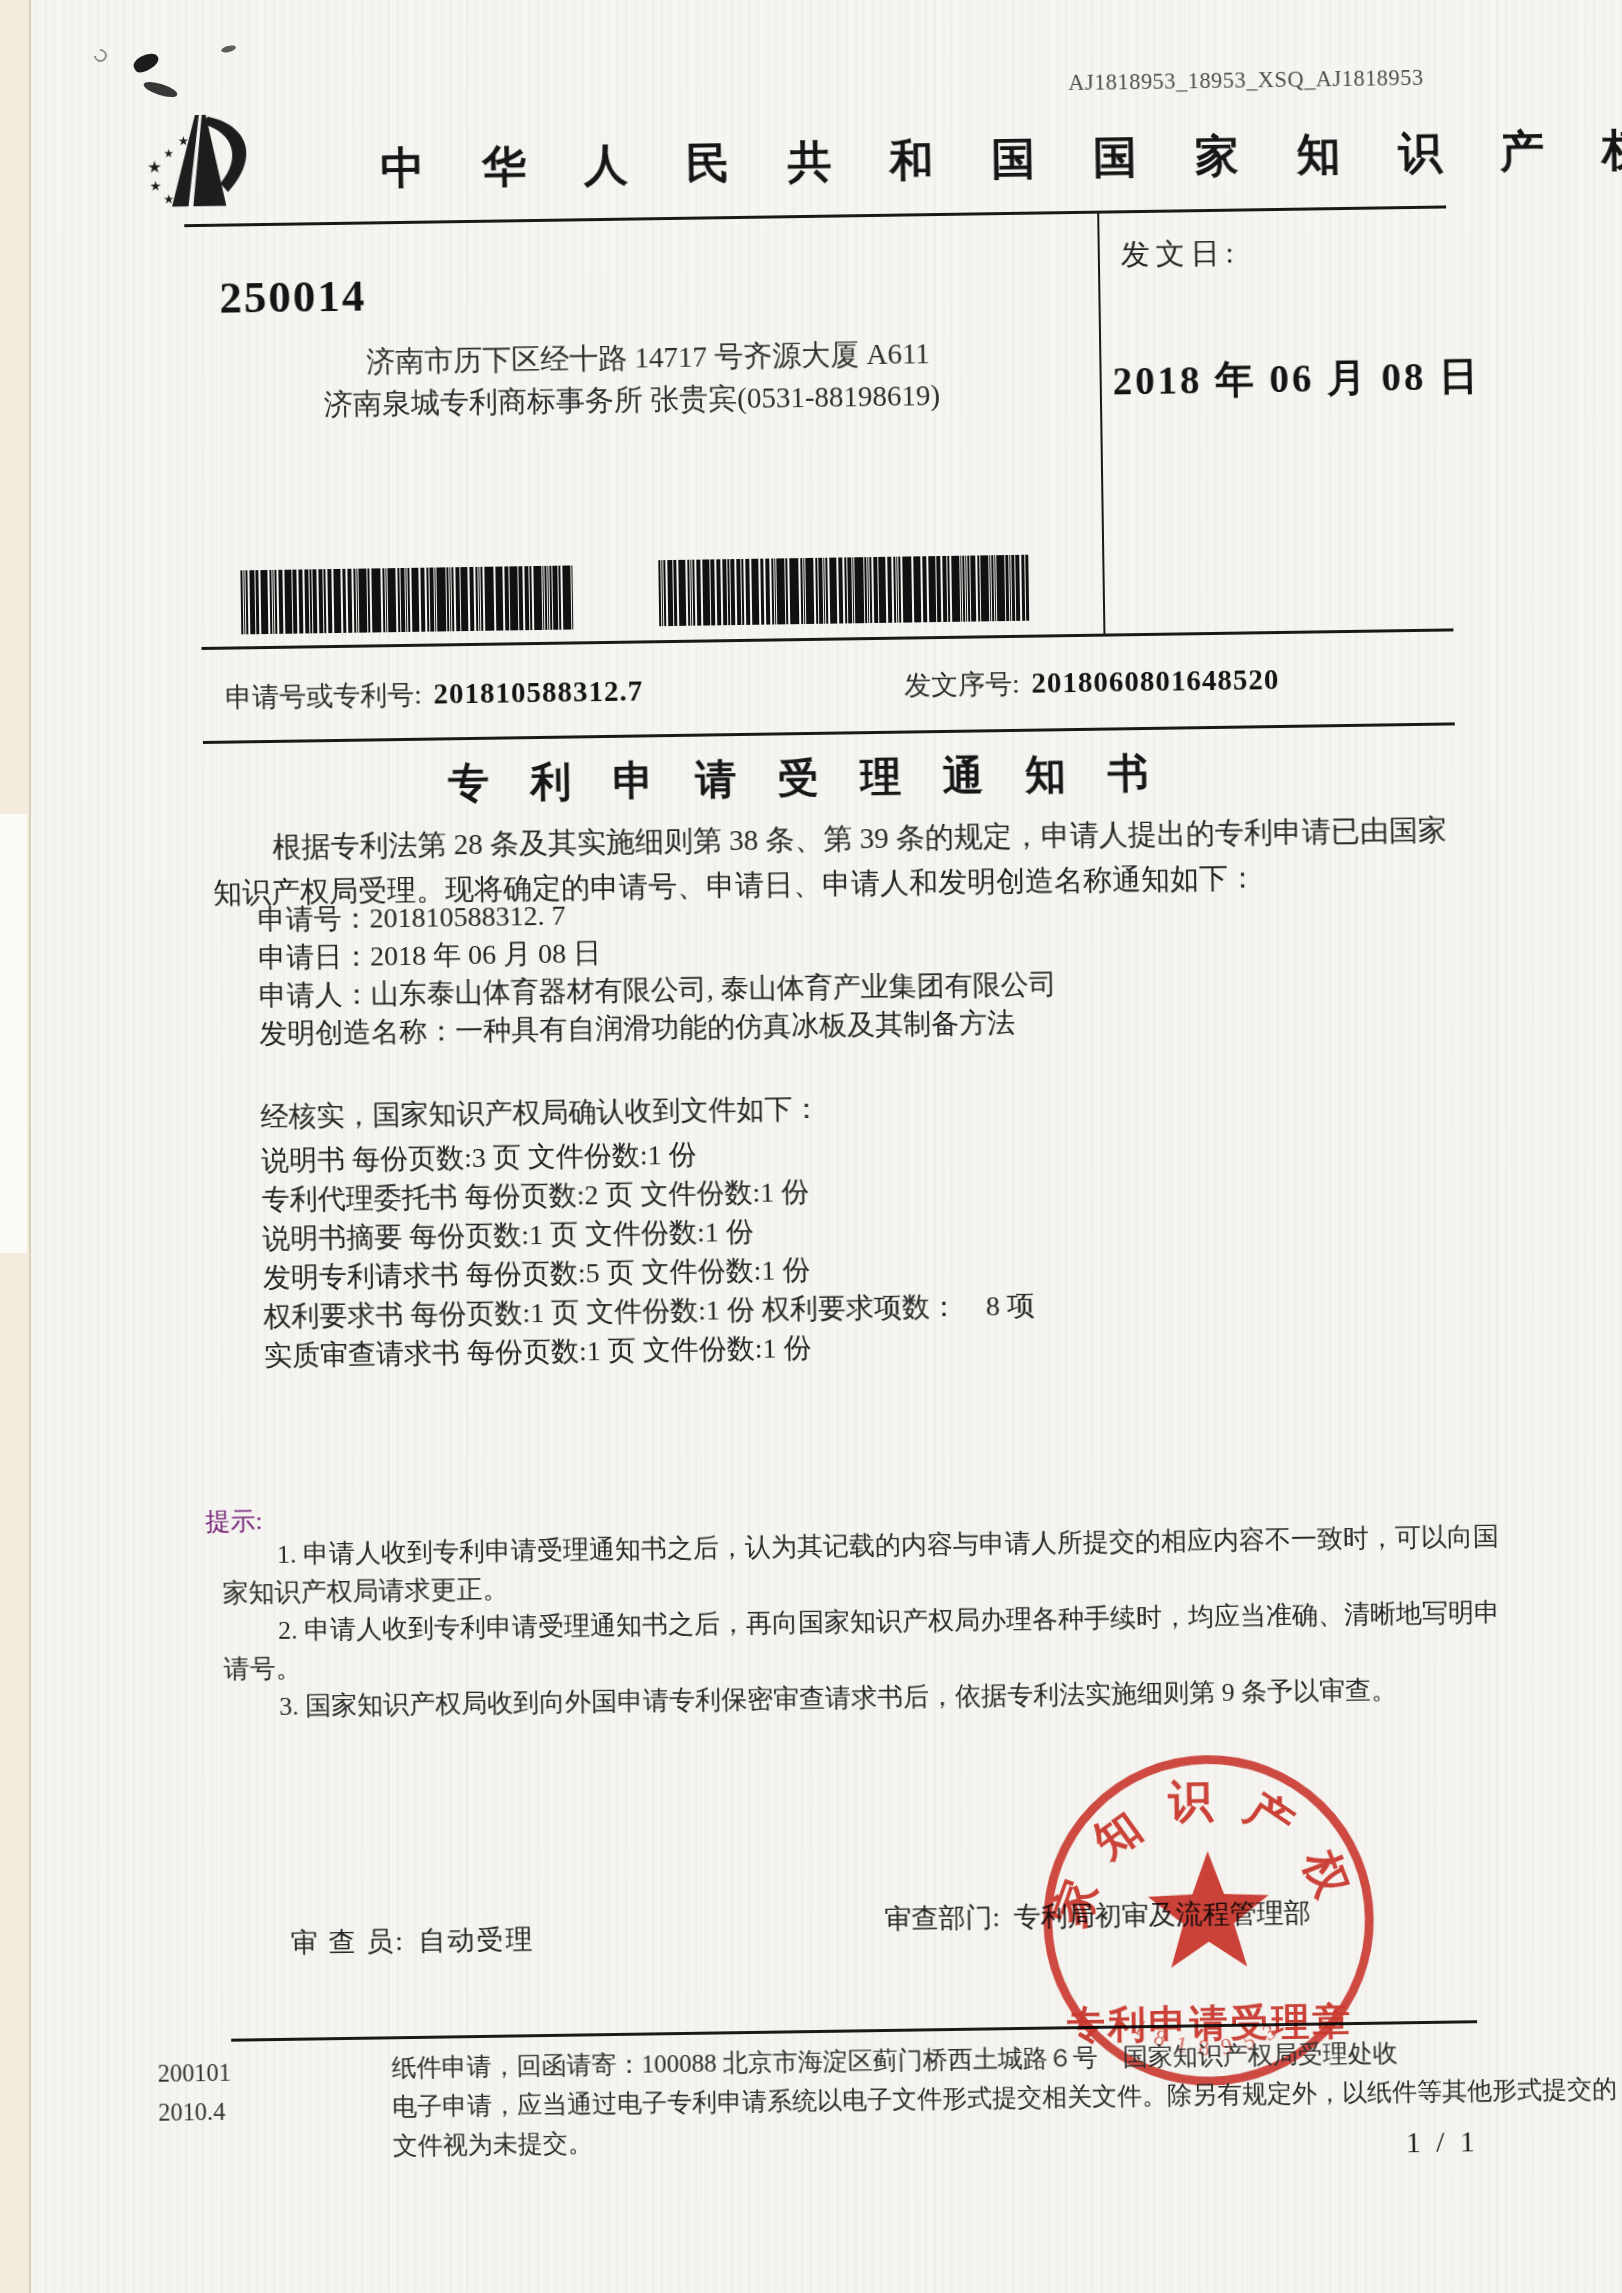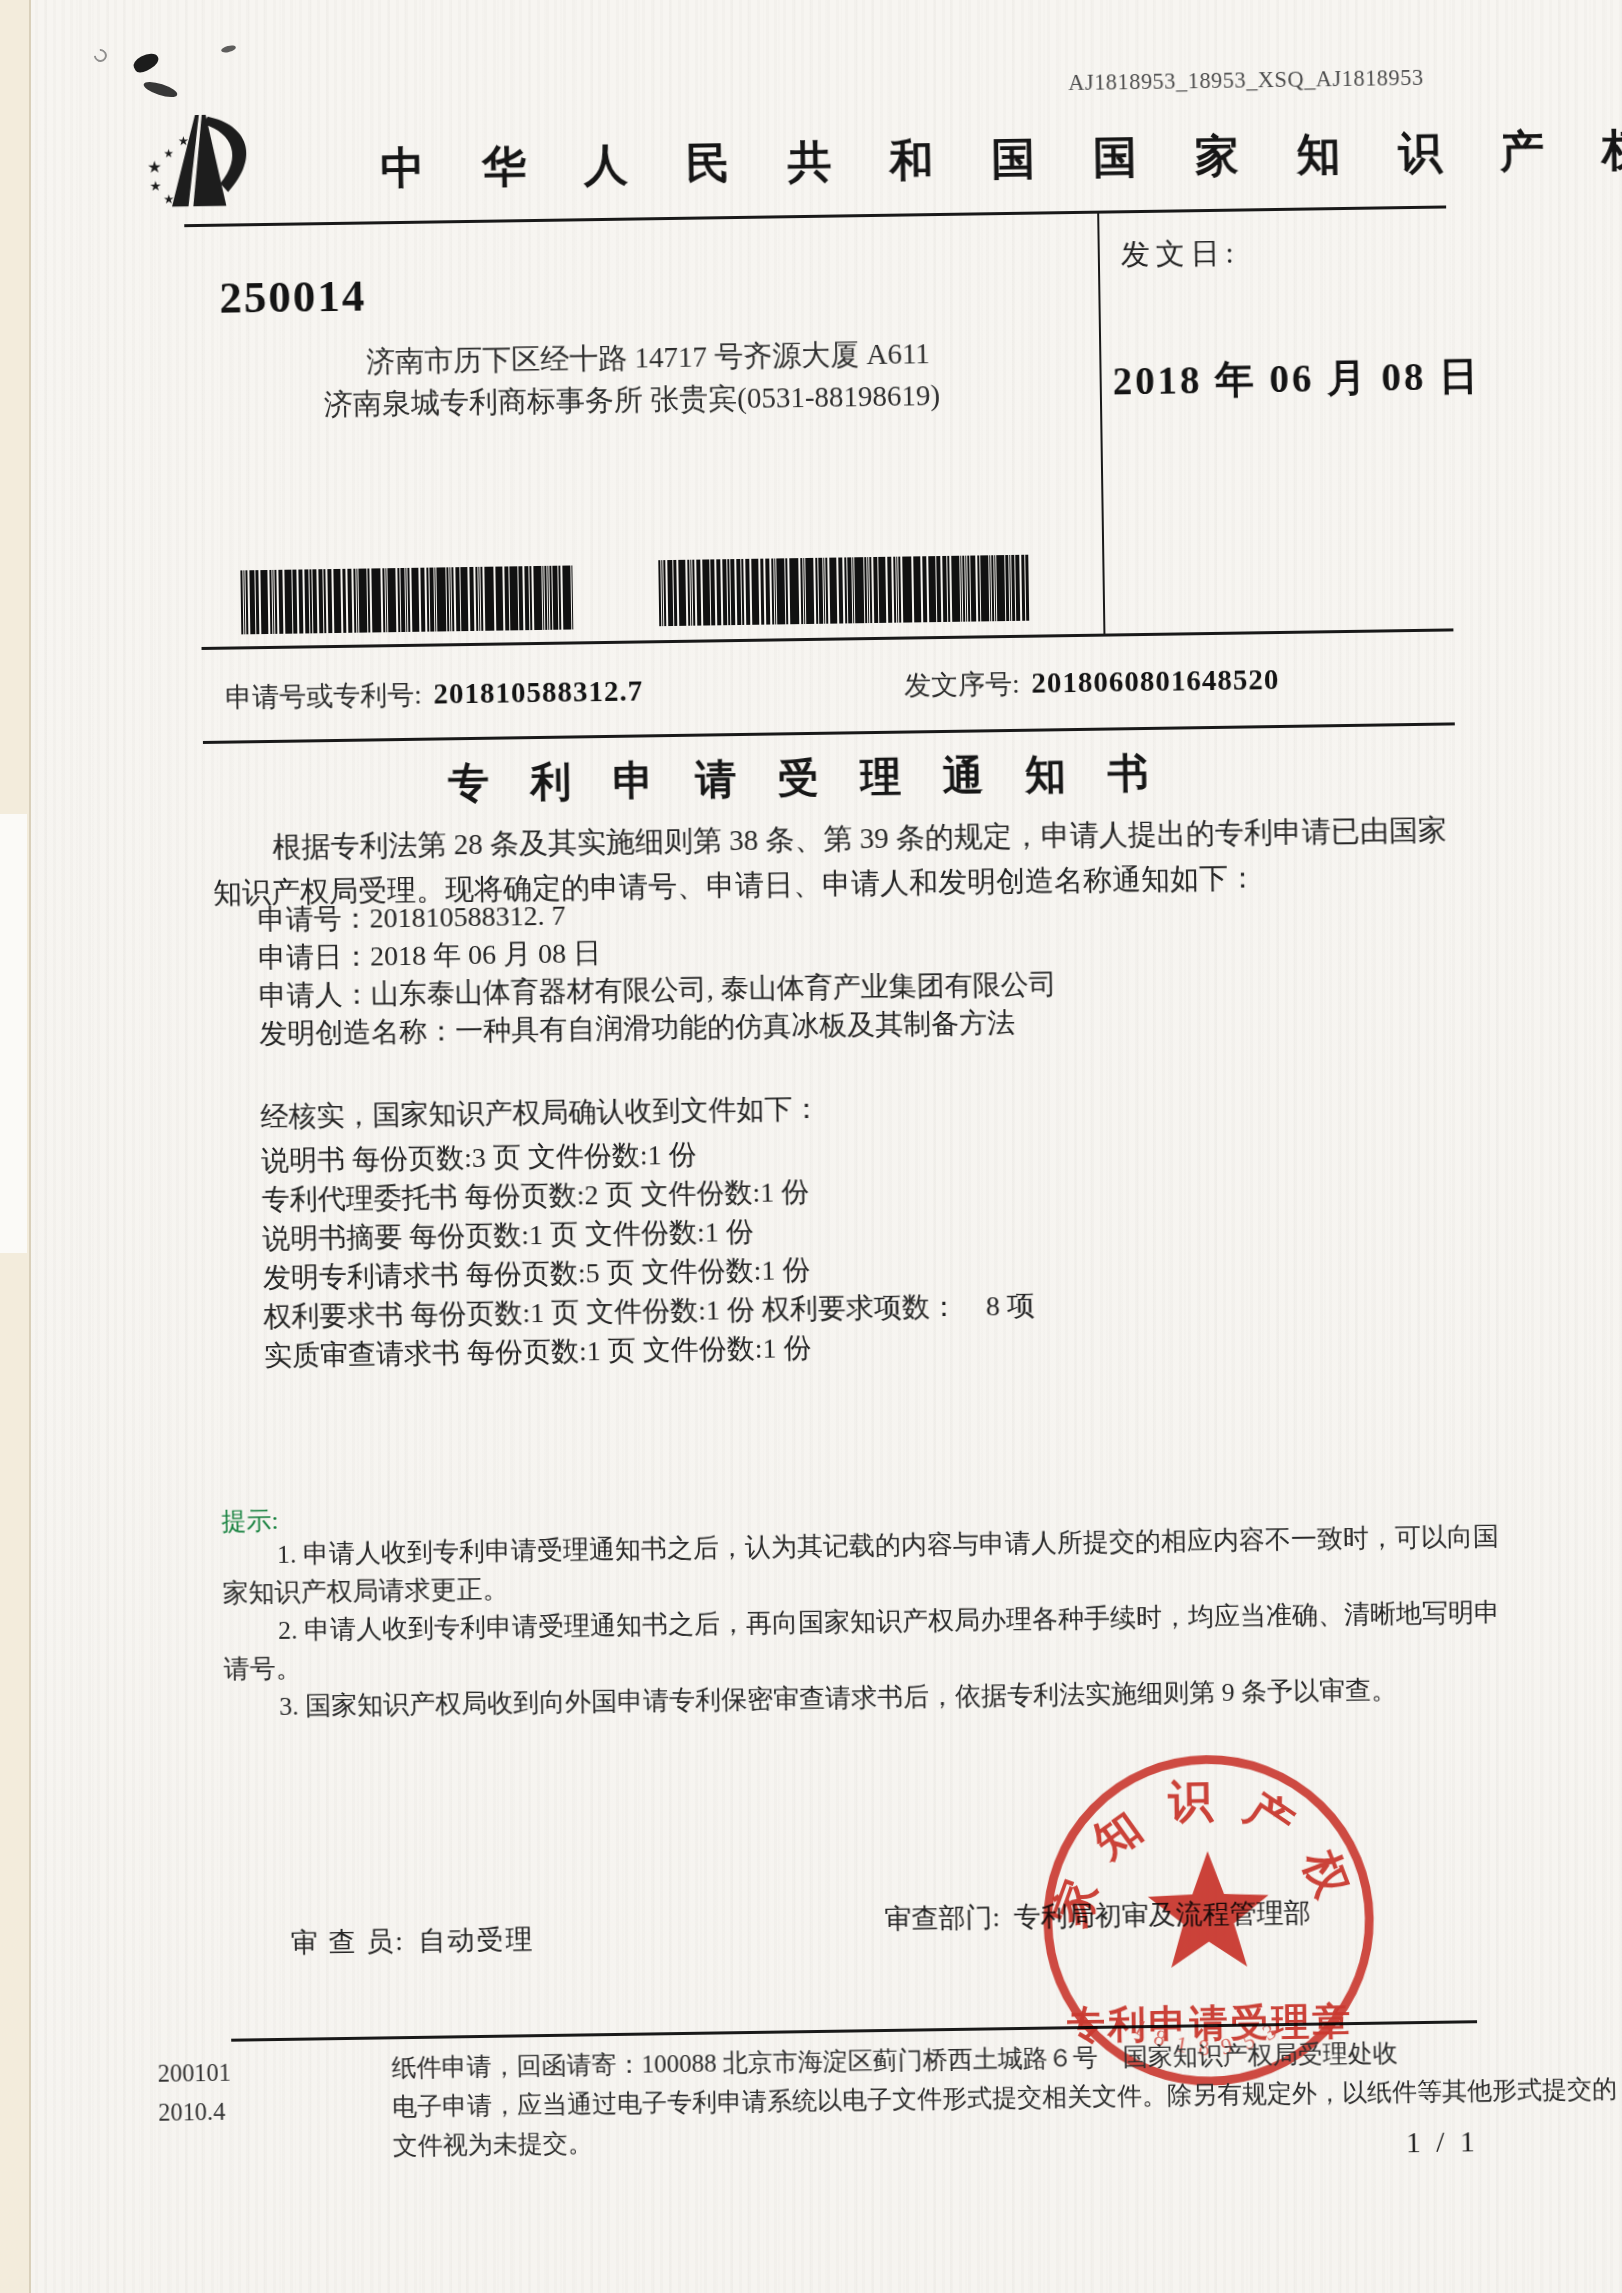--- a/index.html
+++ b/index.html
@@ -55,21 +55,21 @@
   .ref-val{font-weight:700;font-size:29px;color:#131313;margin-left:11.7px;letter-spacing:1px;}
 
   .notice-title{left:0;top:751px;width:1623px;text-align:center;font-size:41px;font-weight:700;letter-spacing:15.6px;color:#171717;}
   .intro{left:217px;top:817px;width:1263px;font-size:29px;line-height:45px;text-indent:60px;color:#262626;}
   .fields{left:261px;top:893px;font-size:28px;line-height:38px;color:#242424;}
   .fields .row{white-space:nowrap;}
   .recv-intro{left:261px;top:1090px;font-size:28px;color:#242424;}
   .recv-items{left:261px;top:1133px;font-size:28px;line-height:39px;color:#242424;}
   .recv-items .row{white-space:nowrap;}
 
-  .tips-label{left:216px;top:1496px;font-size:25px;color:#15803d;}
+  .tips-label{left:200px;top:1496px;font-size:25px;color:#701a75;}
   .tips{left:216px;top:1528px;width:1285px;font-size:26px;line-height:38px;color:#2a2a2a;}
   .tips p{margin:0;text-indent:55px;}
 
   .examiner{left:279px;top:1917px;font-size:27px;white-space:nowrap;color:#232323;letter-spacing:2px;}
   .dept{left:873px;top:1902px;font-size:27px;white-space:nowrap;color:#232323;}
   .val-gap{margin-left:13.7px;}
 
   .stamp{left:1012px;top:1746px;width:374px;height:374px;position:absolute;mix-blend-mode:multiply;opacity:.92;}
 
   .footer-code{left:144px;top:2044px;font-size:24.4px;color:#333;line-height:39px;}

